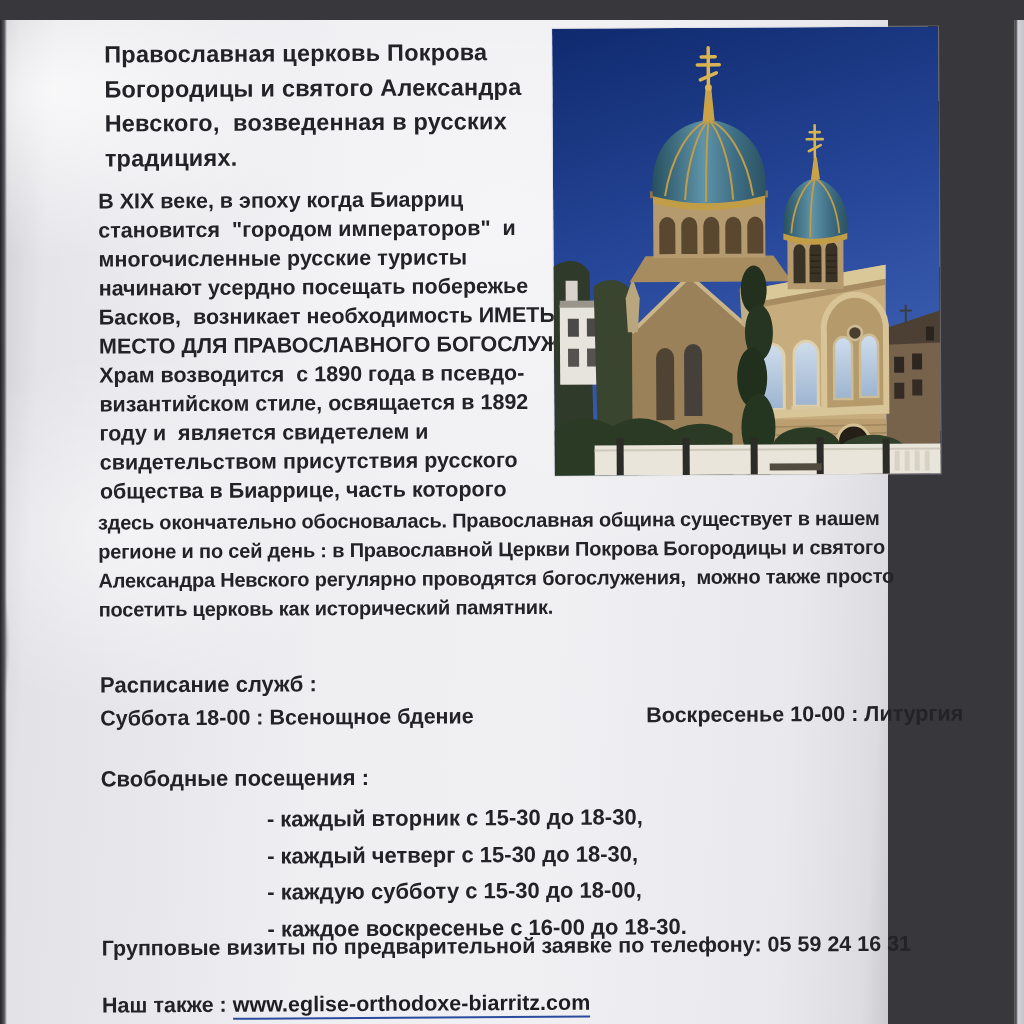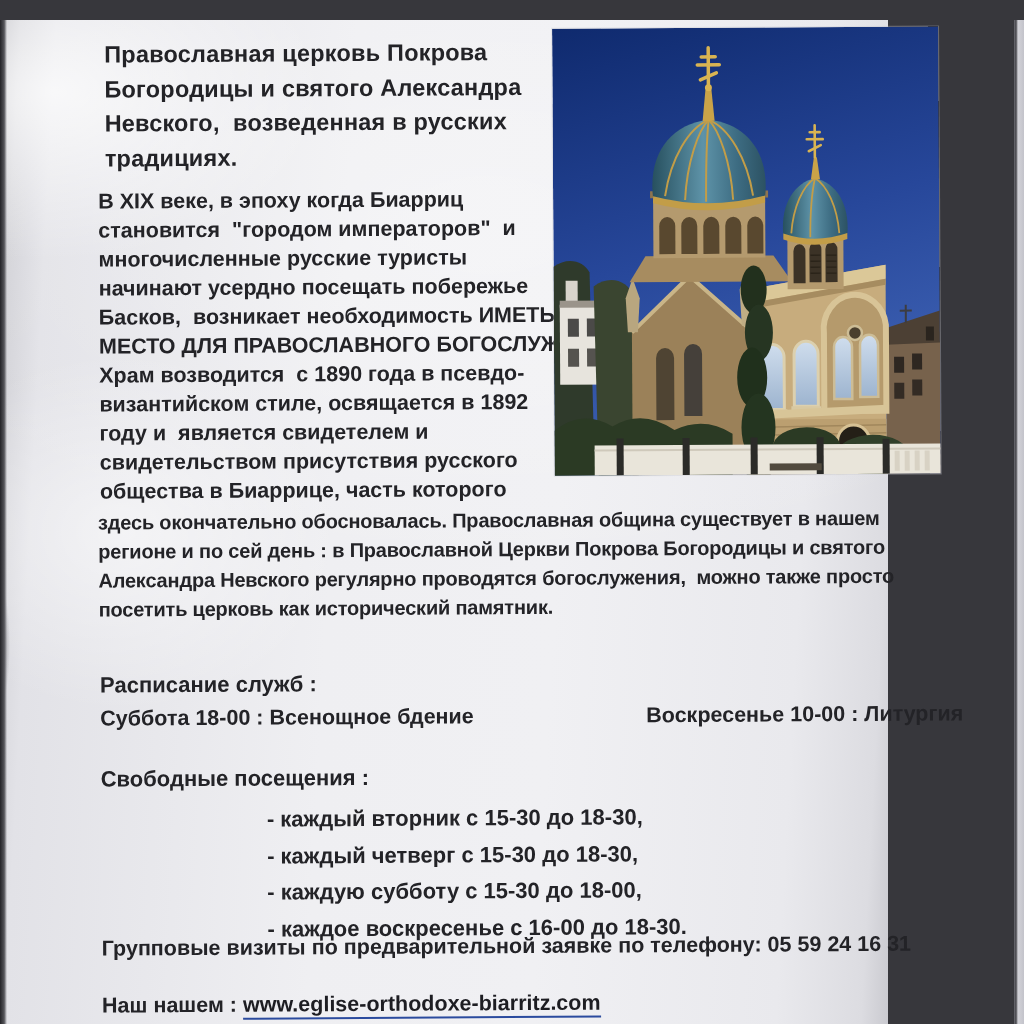--- a/index.html
+++ b/index.html
@@ -84,21 +84,21 @@
     <div class="visits-title">Свободные посещения :</div>
     <div class="visits-list">
       <div>- каждый вторник с 15-30 до 18-30,</div>
       <div>- каждый четверг с 15-30 до 18-30,</div>
       <div>- каждую субботу с 15-30 до 18-00,</div>
       <div>- каждое воскресенье с 16-00 до 18-30.</div>
     </div>
 
     <div class="group-line"><span>Групповые визиты по предварительной заявке по телефону: </span><span>05 59 24 16 31</span></div>
 
-    <div class="site-line"><span>Наш нашем : </span><span class="site-url">www.eglise-orthodoxe-biarritz.com</span></div>
+    <div class="site-line"><span>Наш также : </span><span class="site-url">www.eglise-orthodoxe-biarritz.com</span></div>
 
     <div class="photo">
       <svg viewBox="0 0 386 447" xmlns="http://www.w3.org/2000/svg">
         <defs>
           <linearGradient id="sky" x1="0" y1="0" x2="0.25" y2="1">
             <stop offset="0" stop-color="#0f2a6e"></stop>
             <stop offset="0.55" stop-color="#27479a"></stop>
             <stop offset="1" stop-color="#3f63b5"></stop>
           </linearGradient>
           <linearGradient id="dome" x1="0" y1="0" x2="1" y2="0">

